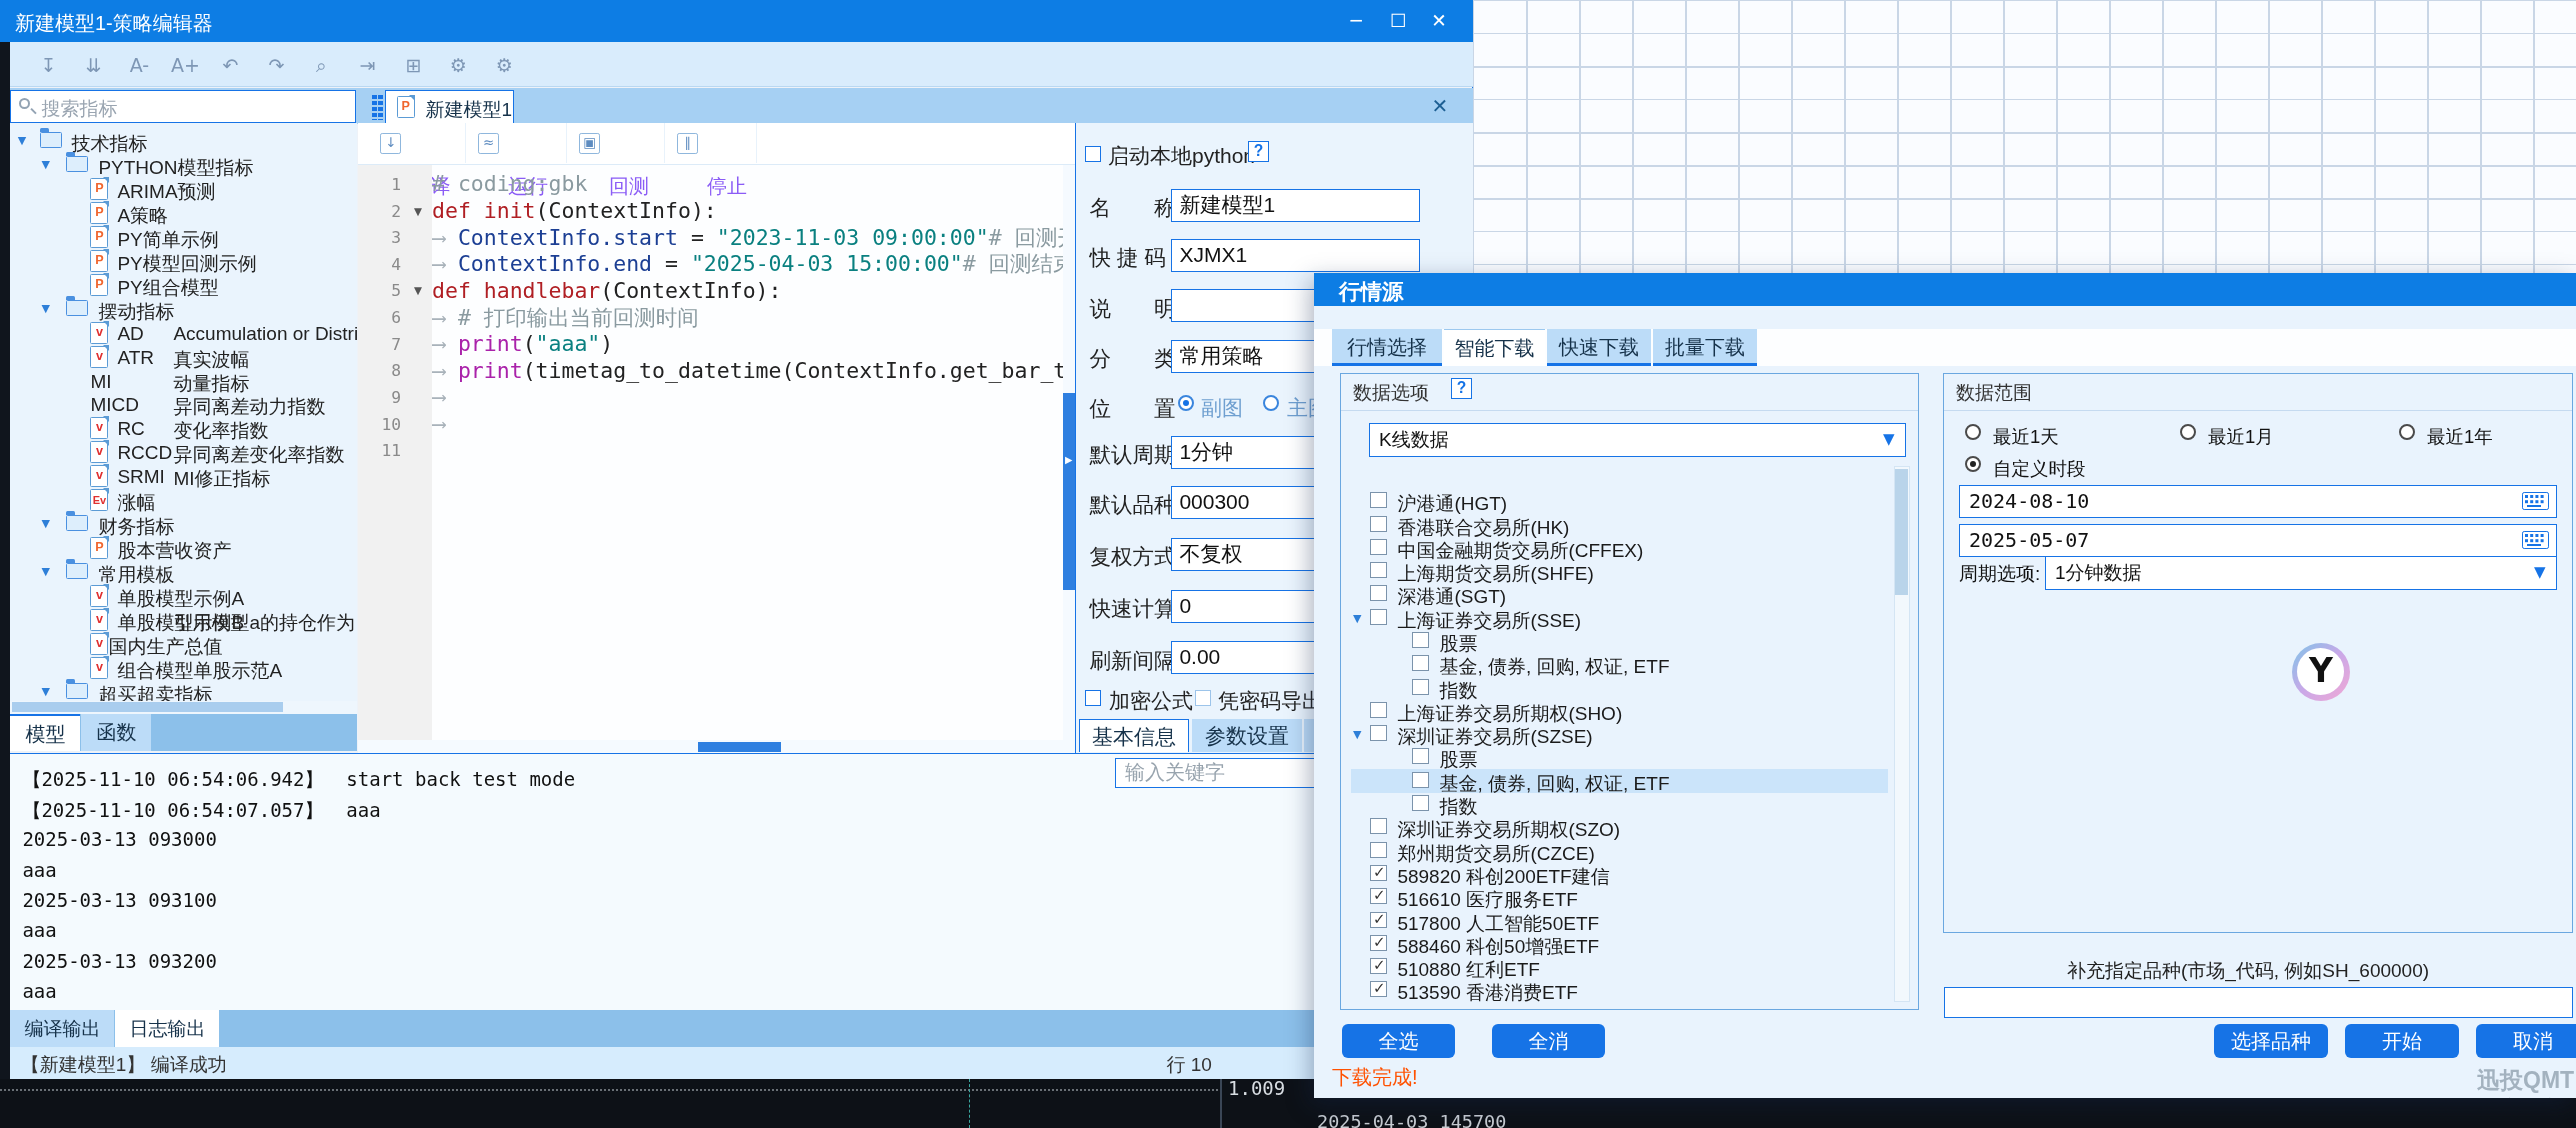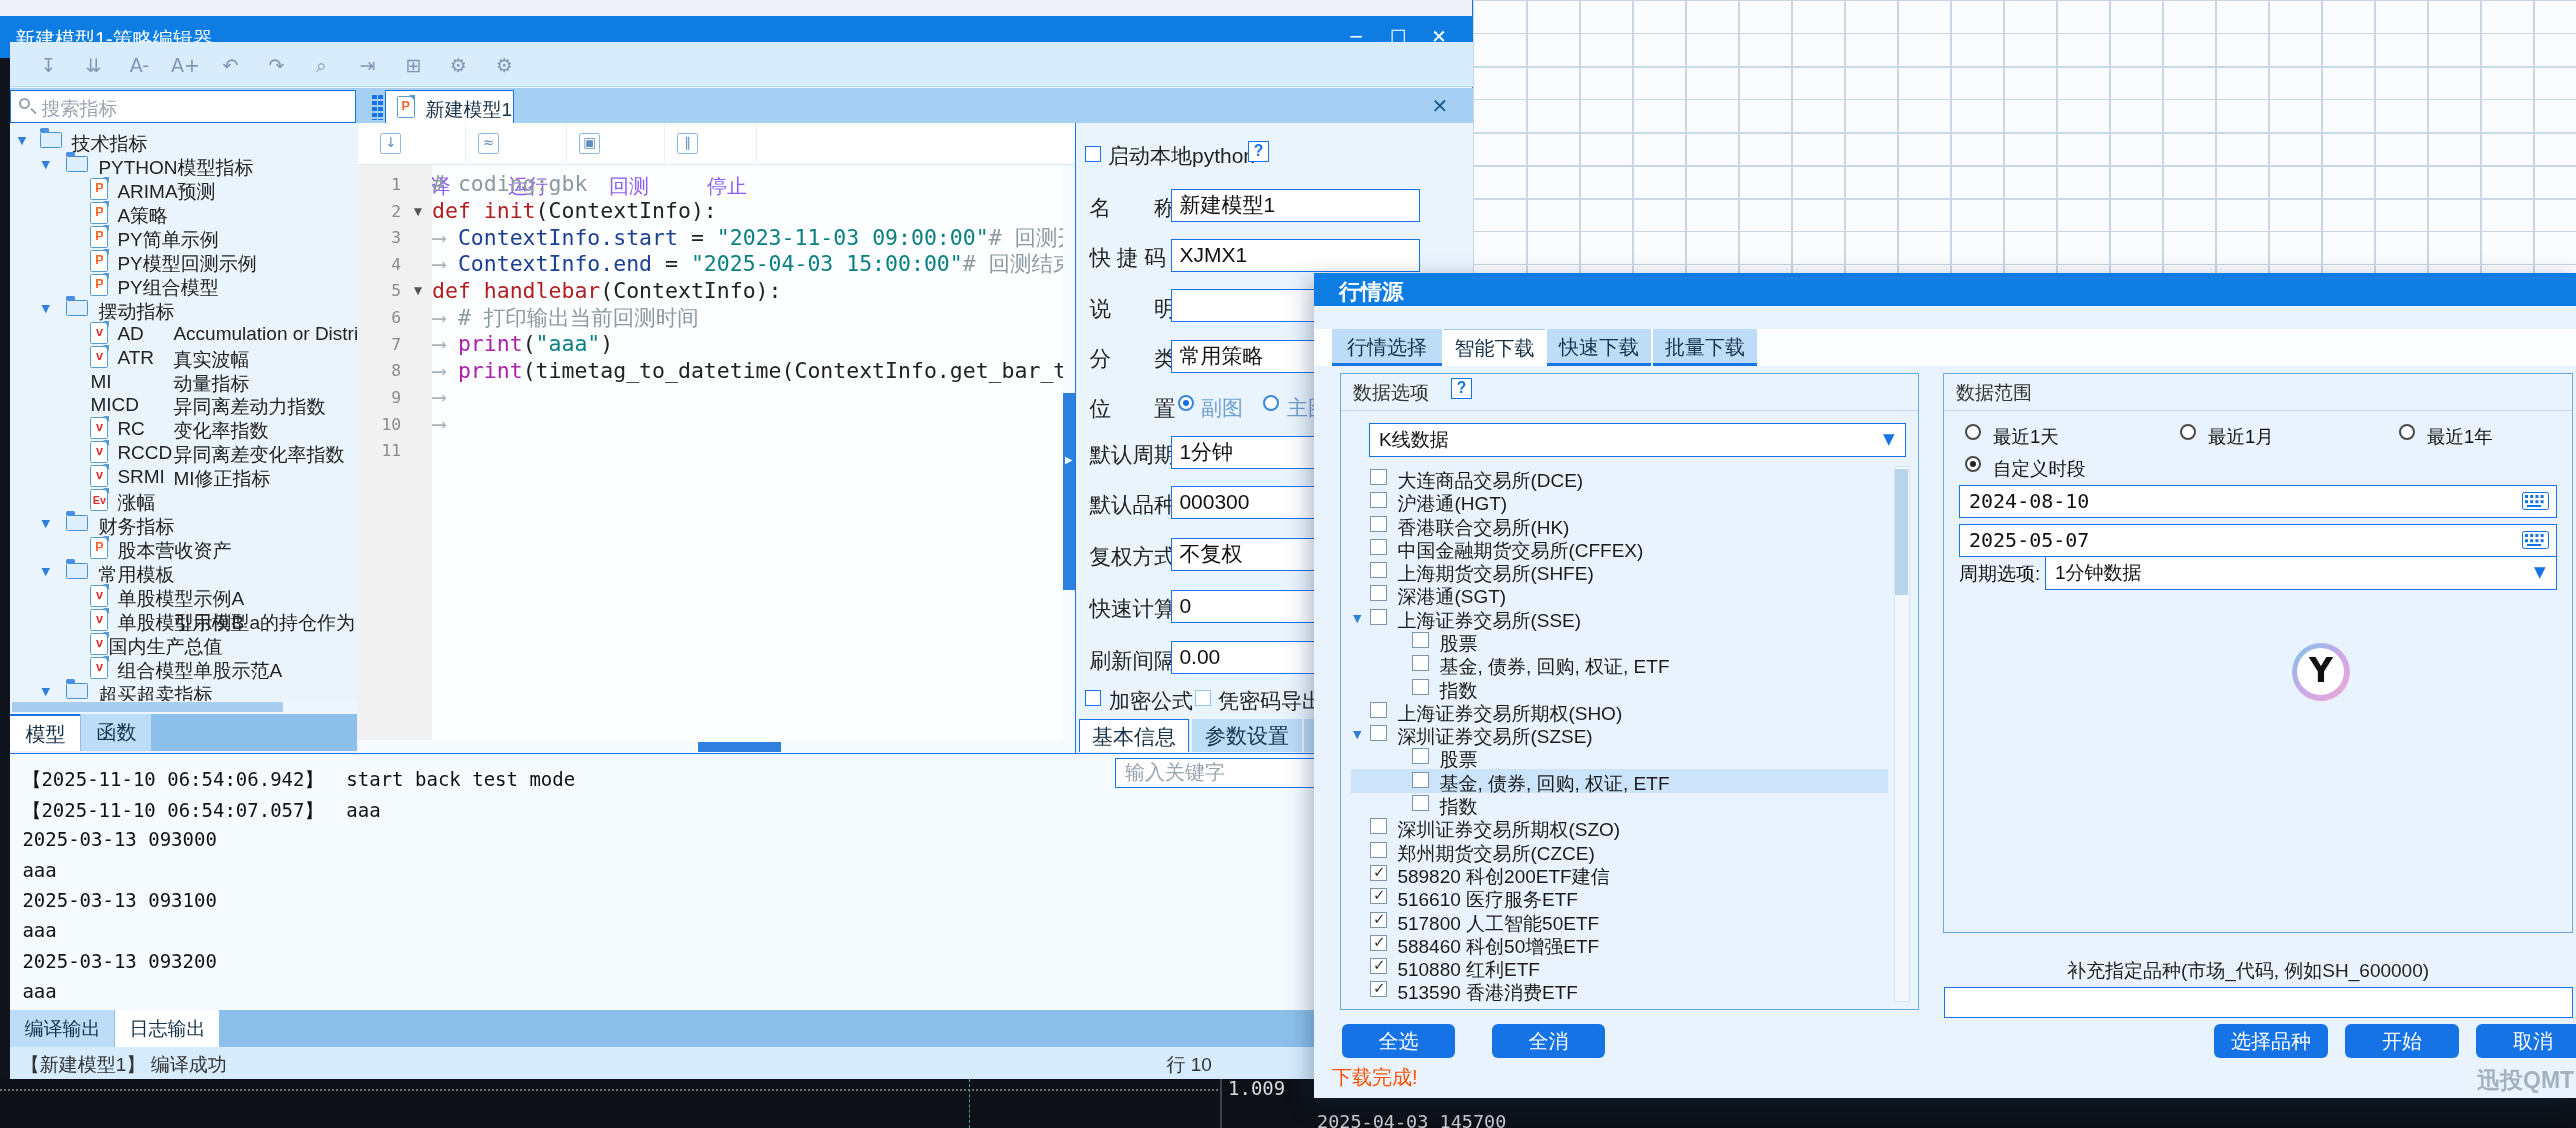--- a/index.html
+++ b/index.html
@@ -18,21 +18,21 @@
   #dark-strip { left:0; top:1079px; width:2576px; height:49px; background:#0d1117; }
   #dark-left { left:0; top:42px; width:10.4px; height:1037px; background:#10151d; }
   #dot-line { left:0; top:1089px; width:1218px; border-top:2.2px dotted #6a7076; }
   #strip-vline { left:1220px; top:1079px; width:1.5px; height:49px; background:#3a4656; }
   #teal-dash { left:969px; top:1079px; height:49px; border-left:1.5px dashed #3aa7a0; }
   #price-label { left:1228px; top:1077px; font:19px "DejaVu Sans Mono",monospace; color:#d8dde2; }
   #strip-time { left:1317px; top:1111px; font:18.5px "DejaVu Sans Mono",monospace; color:#c7ccd2; }
 
   
   #win { left:0; top:0; width:1473px; height:1079px; border-right:1.5px solid #1673e6; }
-  #titlebar { left:0; top:16px; width:1473px; height:42px; background:#0d7de4; }
+  #titlebar { left:0; top:0; width:1473px; height:42px; background:#0d7de4; }
   #win-title { left:15px; top:9.6px; font:20px "Liberation Sans",sans-serif; color:#fff; }
   .winbtn { top:10.4px; width:30px; height:22px; color:#fff; font:bold 18.5px/22px "DejaVu Sans",sans-serif; text-align:center; }
   #btn-min{left:1341px;} #btn-max{left:1383px;} #btn-close{left:1424px;}
 
   #toolbar { left:10.4px; top:42px; width:1463px; height:45px; background:#d9ecfc; border-bottom:0.7px solid #b9d8f2; }
   .tbicon { position:absolute; top:6.7px; width:34px; height:33px; color:#7e97b5; font:19px/33px "DejaVu Sans",sans-serif; text-align:center; }
 
   #tabrow { left:10.4px; top:88px; width:1463px; height:36px; background:#a6d0f3; }
   #searchbox { position:absolute; left:0; top:1.5px; width:346px; height:33px; background:#fff; border:1.5px solid #1673e6; }
   #search-glyph { position:absolute; left:7.4px; top:7.4px; width:11px; height:11px; border:2.2px solid #93a3b3; border-radius:50%; }
@@ -462,24 +462,20 @@
 
     <div class="grpbox" id="optbox">
       <span class="grphead">数据选项</span>
       <span class="helpbox" style="left:110px;top:3.7px;">?</span>
       <div class="divider"></div>
       <div id="opt-dd">
         <span>K线数据</span>
         <span class="arr">▼</span>
       </div>
       <div id="optlist">
-          <div class="lrow" style="top: 0px;">
-            <div class="cb" style="left: 19px; top: 3px;"></div>
-            <div class="llabel" style="position: absolute; left: 46px;">大连商品交易所(DCE)</div>
-          </div>
           <div class="lrow" style="top: 23px;">
             <div class="cb" style="left: 19px; top: 3px;"></div>
             <div class="llabel" style="position: absolute; left: 46px;">沪港通(HGT)</div>
           </div>
           <div class="lrow" style="top: 47px;">
             <div class="cb" style="left: 19px; top: 3px;"></div>
             <div class="llabel" style="position: absolute; left: 46px;">香港联合交易所(HK)</div>
           </div>
           <div class="lrow" style="top: 70px;">
             <div class="cb" style="left: 19px; top: 3px;"></div>

